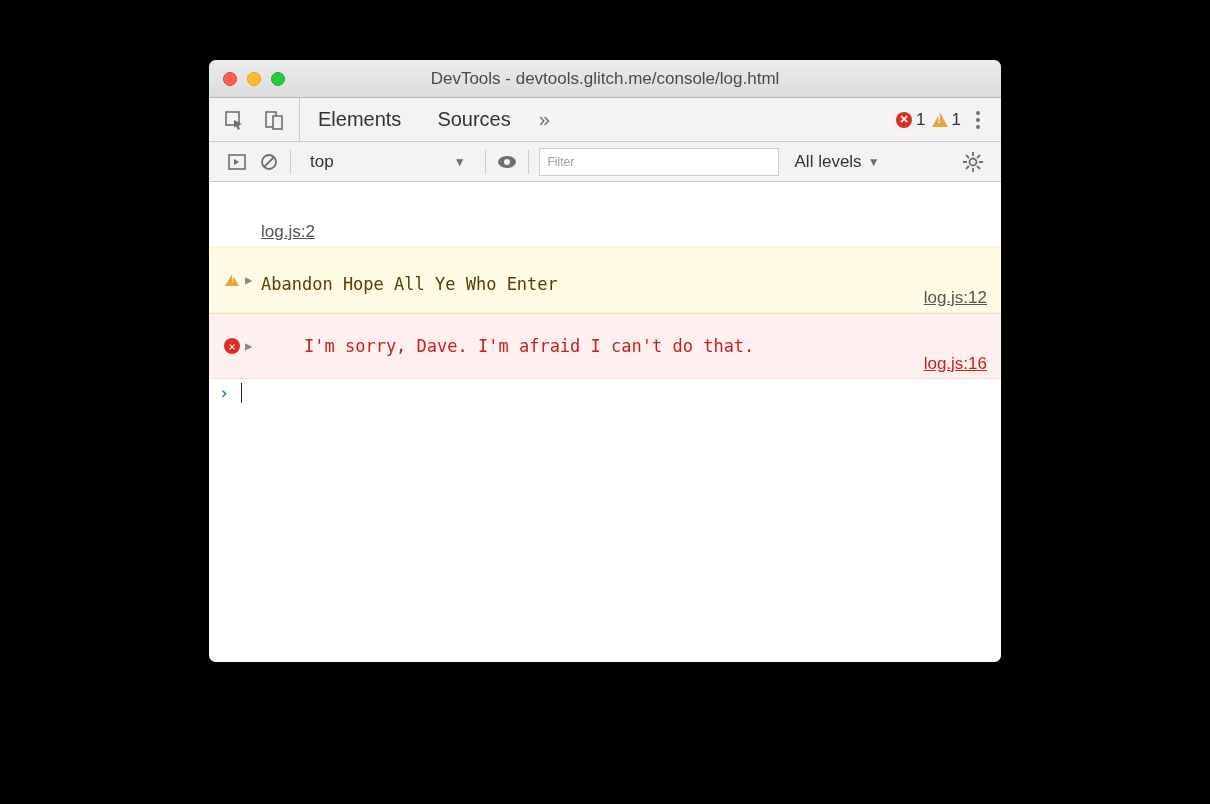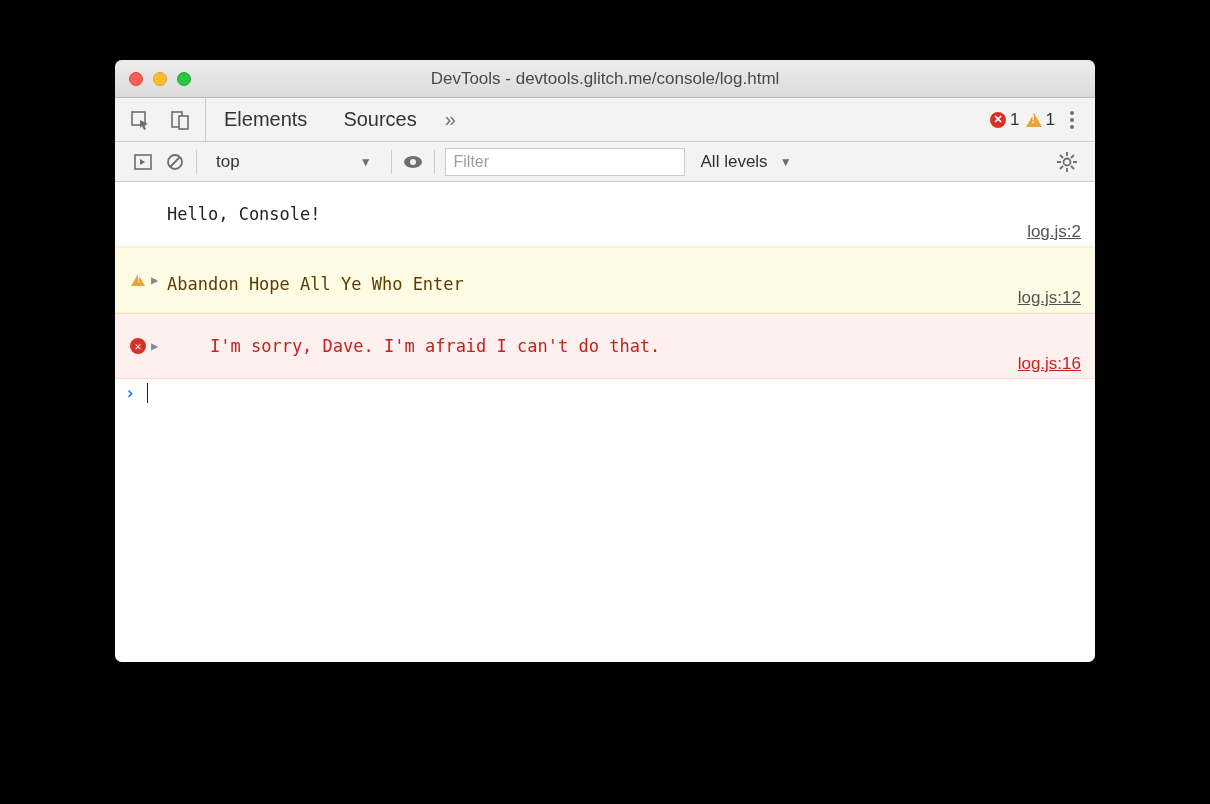--- a/index.html
+++ b/index.html
@@ -7,21 +7,21 @@
     background: #000;
     width: 1210px;
     height: 804px;
     font-family: -apple-system, BlinkMacSystemFont, "Segoe UI", Helvetica, Arial, sans-serif;
     display: flex;
     align-items: flex-start;
     justify-content: center;
     padding-top: 60px;
   }
   .window {
-    width: 980px;
+    width: 792px;
     background: #8b5cf6;
     border-radius: 7px;
     box-shadow: 0 20px 60px rgba(0,0,0,0.5);
     overflow: hidden;
   }
   
   .titlebar {
     height: 38px;
     background: linear-gradient(#ececec, #dcdcdc);
     border-bottom: 1px solid #b9b9b9;
@@ -163,26 +163,26 @@
   .dd-arrow {
     color: #6e6e6e;
     font-size: 12px;
   }
   .filter-input {
     background: #fff;
     border: 1px solid #ccc;
     height: 28px;
     width: 240px;
     padding: 0 8px;
-    font-size: 16px;
+    font-size: 12px;
     color: #333;
   }
   .filter-input::placeholder { color: #9e9e9e; }
   .levels {
-    display: flex; align-items: center; gap: 12px;
+    display: flex; align-items: center; gap: 6px;
     font-size: 17px; color: #333;
     cursor: pointer;
     padding: 0 6px;
   }
   .gear {
     margin-left: auto;
     color: #6e6e6e;
     cursor: pointer;
   }
   
@@ -336,21 +336,20 @@
           </g>
         </svg>
     </div>
   </div>
 
   <div class="console">
 
     <div class="row log">
       <span class="gutter"></span>
       <span class="expand"></span>
-      <span class="msg">Hello, Console!</span>
       <span class="src">log.js:2</span>
     </div>
 
     <div class="row warn">
       <span class="gutter">
           <span class="mini-warn"></span>
         </span>
       <span class="expand">▶</span>
       <span class="msg">Abandon Hope All Ye Who Enter</span>
       <span class="src">log.js:12</span>

